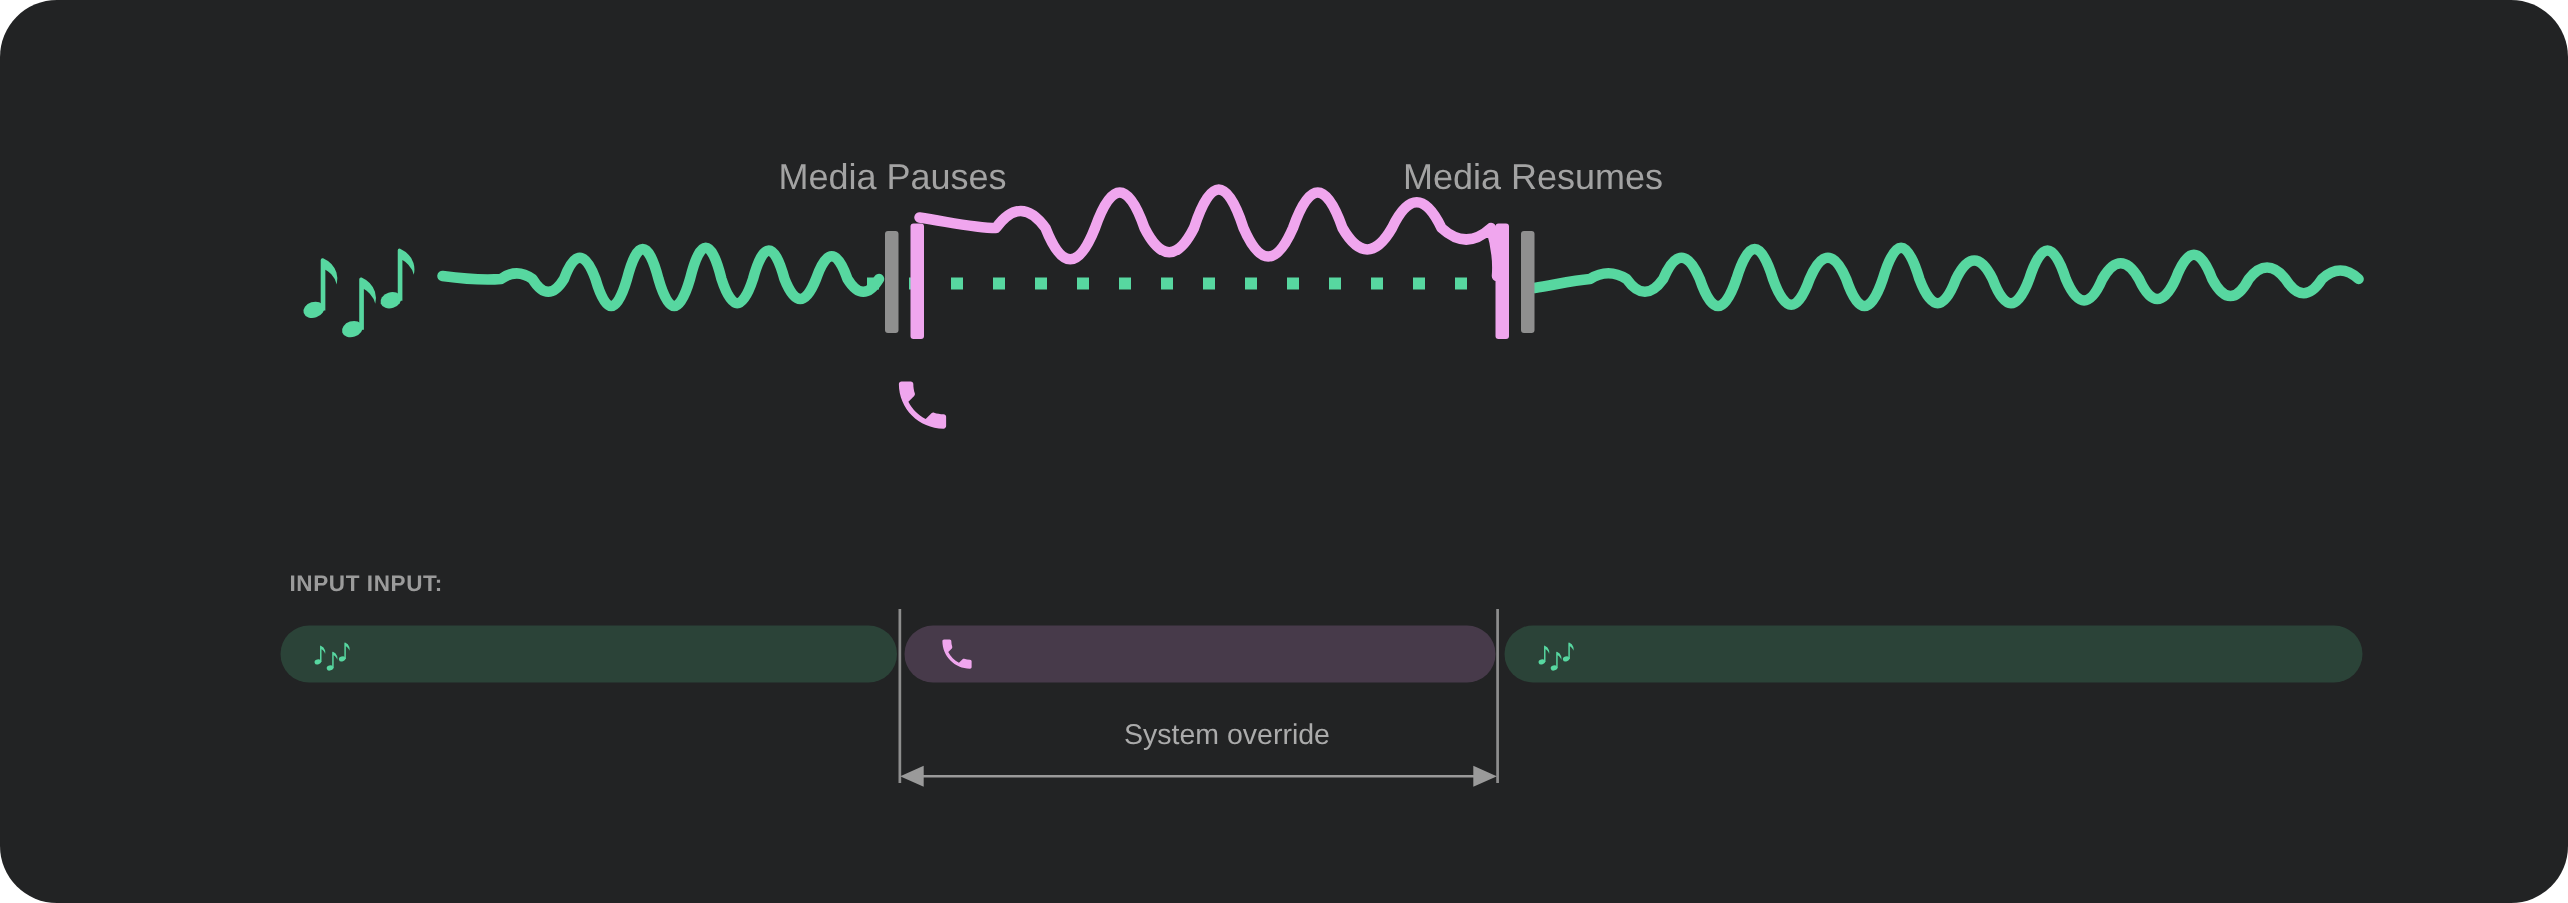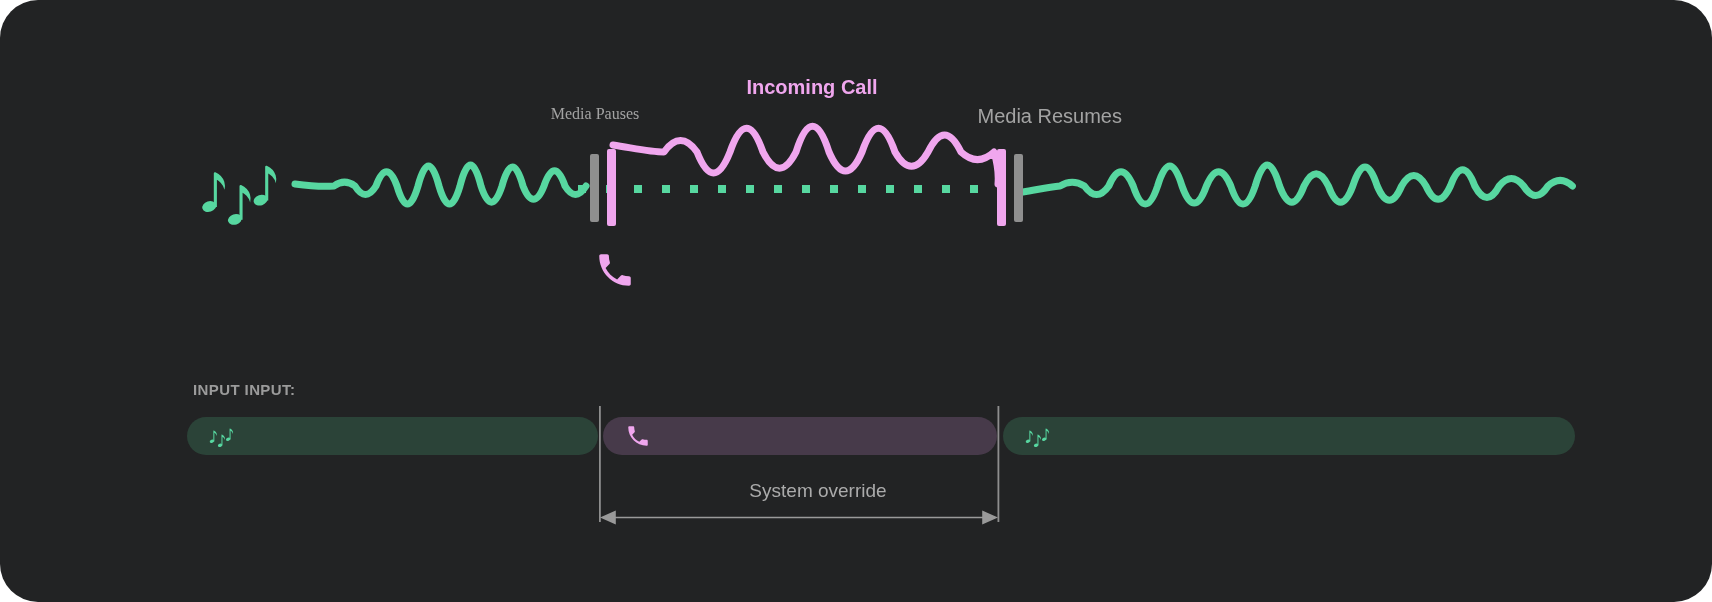--- a/index.html
+++ b/index.html
@@ -11,23 +11,23 @@
     --marker-gray:#8f8f8f;
     --label-gray:#a3a3a3;
   }
   html,body{margin:0;padding:0;background:#ffffff;}
   .canvas{
     position:relative;width:1712px;height:602px;
     background:var(--canvas-bg);border-radius:38px;overflow:hidden;
     font-family:"Liberation Sans",sans-serif;
   }
   .lbl{position:absolute;text-align:center;white-space:nowrap;}
-  #lbl-pauses{left:495px;top:105px;width:200px;color:var(--label-gray);font-size:16px;font-weight:500;font-family:Liberation Serif, serif;}
+  #lbl-pauses{left:495px;top:105px;width:200px;color:var(--label-gray);font-size:24px;font-weight:500;}
   #lbl-incoming{left:712px;top:76px;width:200px;color:var(--call-pink);font-size:20px;font-weight:600;}
-  #lbl-resumes{left:922px;top:105px;width:200px;color:var(--label-gray);font-size:20px;font-weight:500;text-align:right;}
+  #lbl-resumes{left:922px;top:105px;width:200px;color:var(--label-gray);font-size:24px;font-weight:500;}
   #lbl-inputfocus{position:absolute;left:193px;top:381px;color:#9b9b9b;font-size:15px;font-weight:700;letter-spacing:.4px;}
   #lbl-override{position:absolute;left:601px;top:480px;width:396px;text-align:center;color:#ababab;font-size:19px;font-weight:400;padding-left:19px;}
   .pill{position:absolute;top:417px;height:38px;border-radius:19px;display:flex;align-items:center;padding-left:22px;box-sizing:border-box;}
   #pill-media-before{left:187px;width:411px;background:var(--pill-green);}
   #pill-call{left:603px;width:394px;background:var(--pill-purple);}
   #pill-media-after{left:1003px;width:572px;background:var(--pill-green);}
   .pill-icon{display:block;}
   .pill-icon.notes{fill:var(--media-green);}
   .pill-icon.phone{fill:var(--call-pink);}
   svg.art{position:absolute;left:0;top:0;pointer-events:none;}
@@ -41,21 +41,20 @@
   .fill-pink{fill:var(--call-pink);}
   .ovr-line{fill:#8e8e8e;}
   .ovr-arrow{stroke:#9a9a9a;stroke-width:1.6;fill:#9a9a9a;}
 </style>
 </head>
 <body>
 
 <div class="canvas">
 
   <div class="lbl" id="lbl-pauses">Media Pauses</div>
-  <div class="lbl" id="lbl-incoming">Incoming Call</div>
   <div class="lbl" id="lbl-resumes">Media Resumes</div>
 
   <div id="lbl-inputfocus">INPUT INPUT:</div>
   <div id="lbl-override">System override</div>
 
   <div class="pill" id="pill-media-before">
     <svg class="pill-icon notes" viewBox="0 0 74 82" width="25" height="28">
         <use href="#notes3"></use>
       </svg>
   </div>

